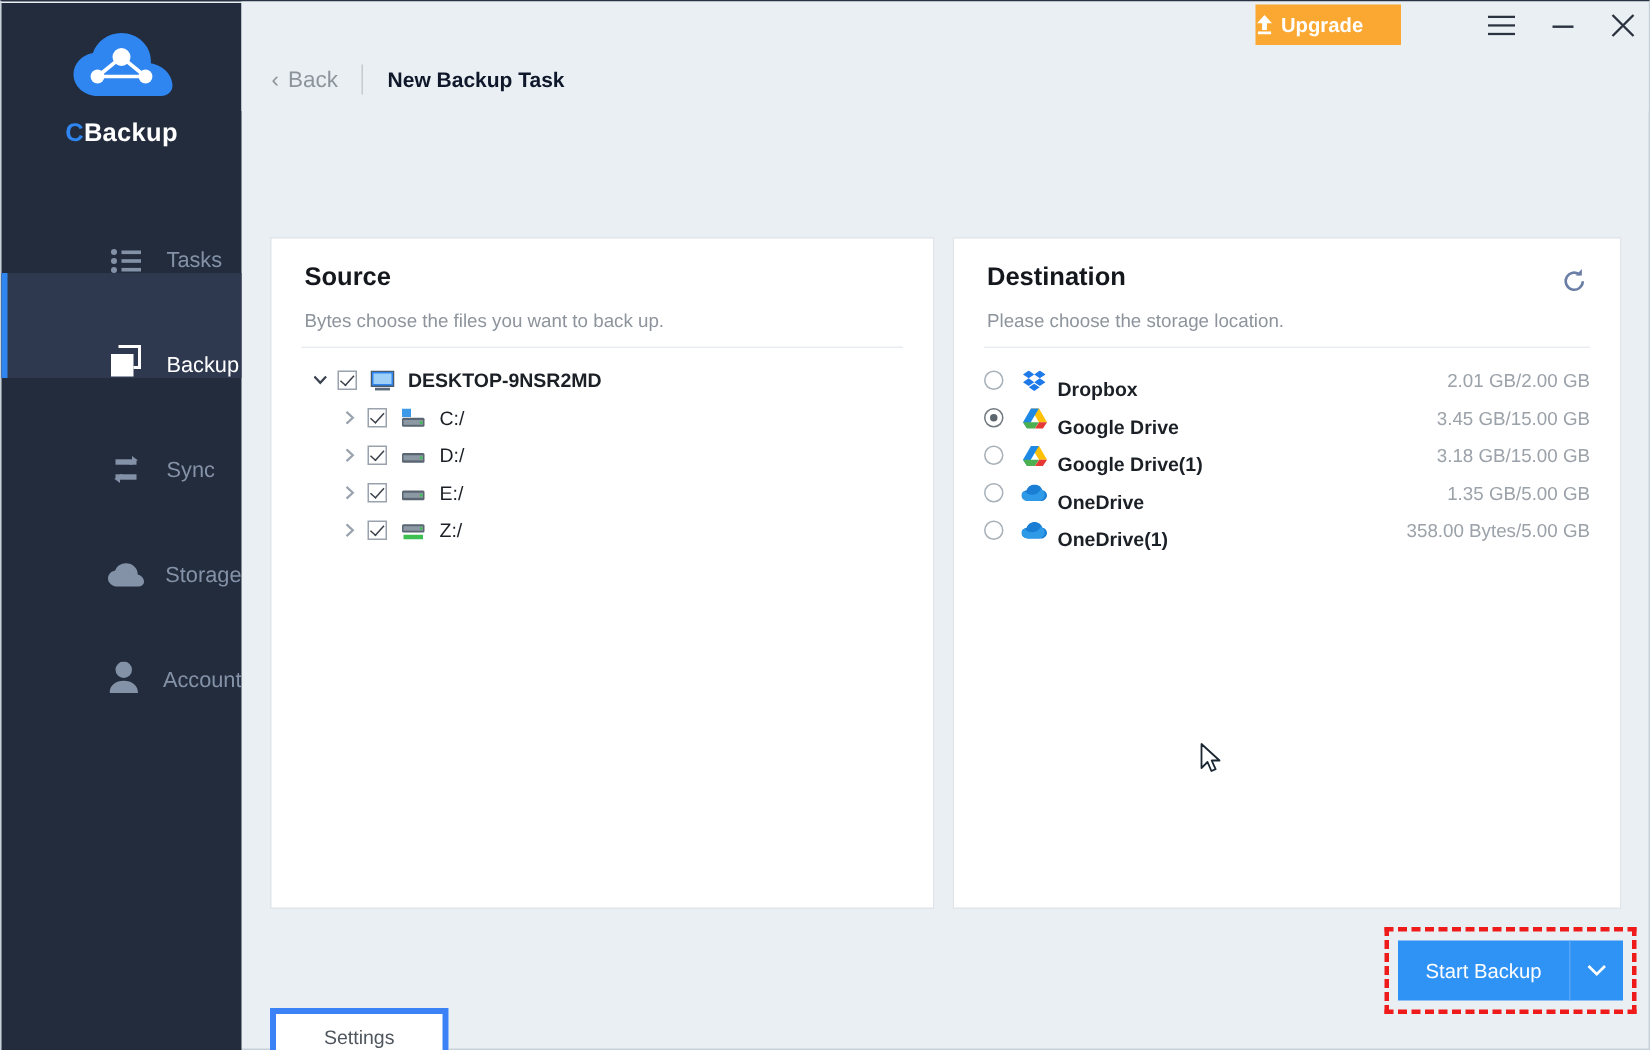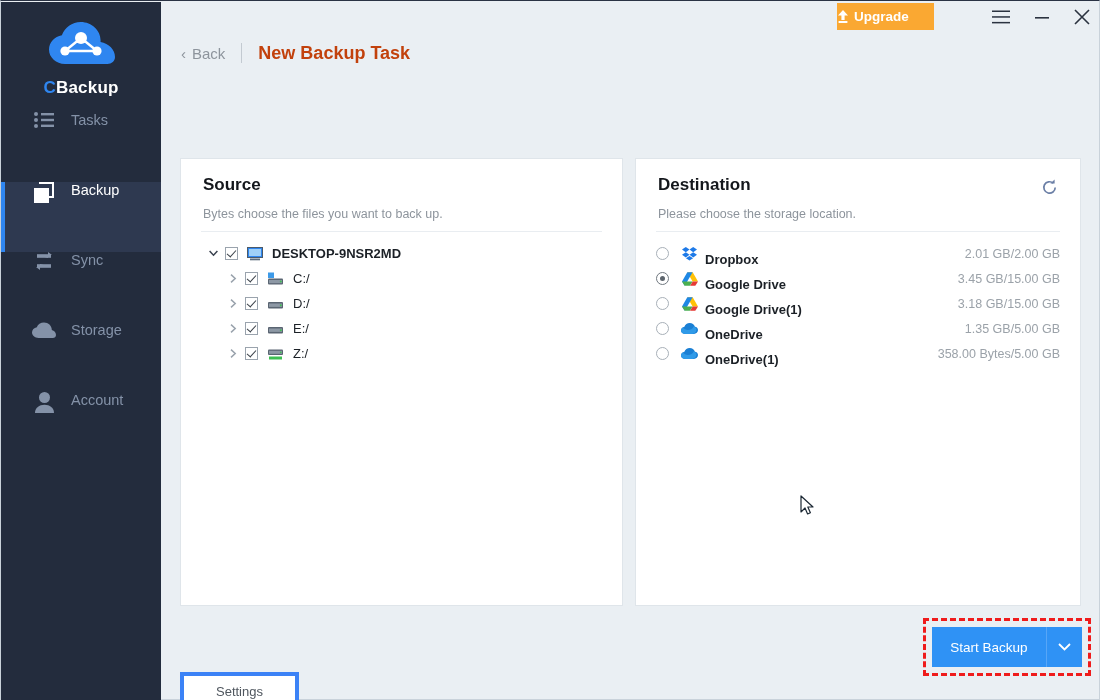--- a/index.html
+++ b/index.html
@@ -30,23 +30,24 @@
   .logo-mark { display: block; margin: 0 auto; }
   .logo-text {
     margin-top: 6px;
     font-size: 17px; font-weight: bold;
     color: #ffffff; letter-spacing: .2px;
   }
   .logo-text .c { color: #2f86f0; }
 
   .nav-item {
     position: absolute; left: 0; width: 160px; height: 70px;
-    display: flex; align-items: flex-start;
+    display: flex; align-items: flex-end;
     color: #8492a8; font-size: 14.5px;
     cursor: default;
+    padding-left: 40px;
   }
   .nav-item .nav-ico {
     width: 30px; margin-left: 28px;
     display: flex; align-items: center; justify-content: center;
   }
   .nav-item .nav-lbl { margin-left: 12px; }
   .nav-item.active {
     background: #2e3950;
     color: #ffffff;
   }
@@ -91,21 +92,21 @@
     display: flex; align-items: center;
     margin-left: 20px;
     color: #8d949c; font-size: 15px; cursor: pointer;
   }
   #back-link .chev { margin-right: 6px; font-size: 15px; line-height: 1; }
   #bc-sep {
     width: 1px; height: 20px; background: #c3cad1;
     margin: 0 16px;
   }
   #page-title {
-    color: #c2410c; font-size: 18px; font-weight: bold;
+    color: #0f172a; font-size: 14px; font-weight: bold;
   }
 
   
   .card {
     position: absolute;
     background: #ffffff;
     border: 1px solid #dfe5ea;
   }
   #card-taskname {
     left: 179px; top: 82px; width: 901px; height: 66px;

